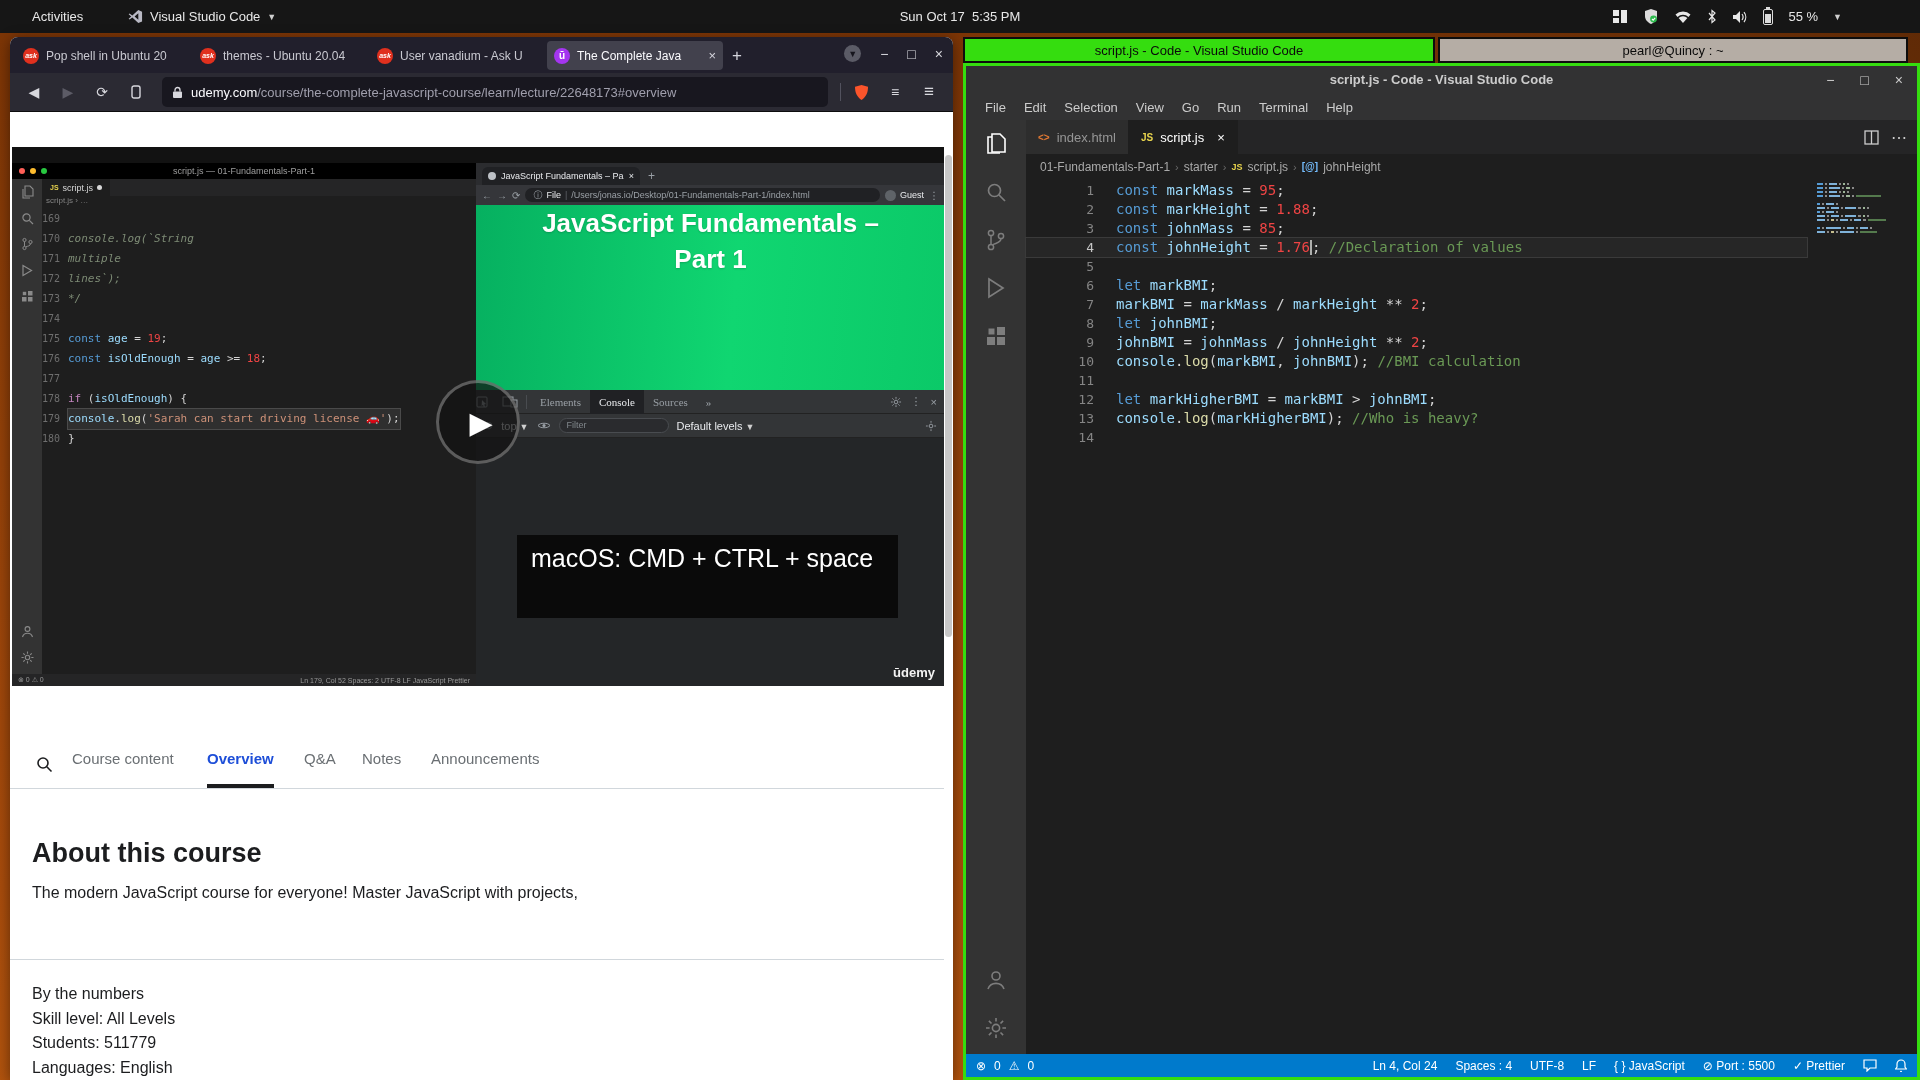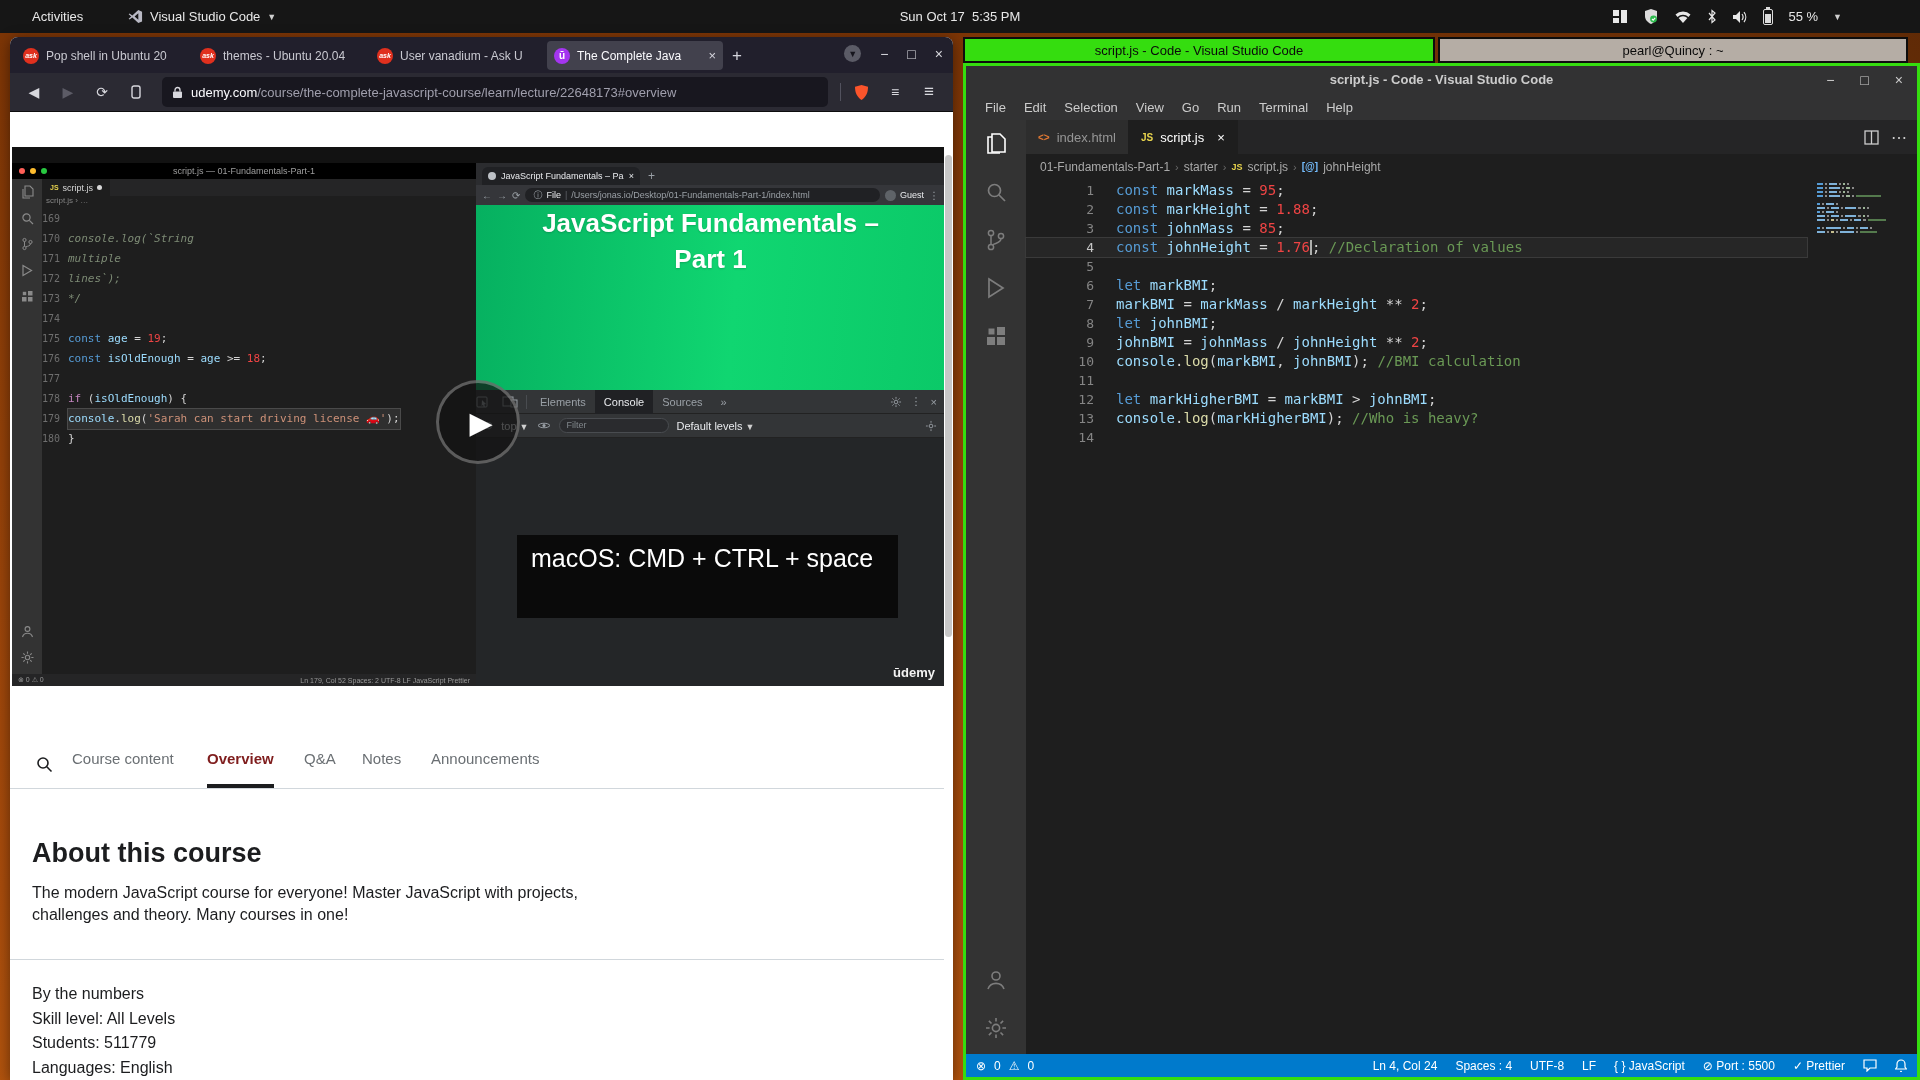--- a/index.html
+++ b/index.html
@@ -73,36 +73,36 @@
   .vc-fav { width:8px; height:8px; border-radius:50%; background:#bdc1c6; }
   #vc-urlrow { position:absolute; left:0; top:22px; right:0; height:20px; background:#35363a; display:flex; align-items:center; padding:0 6px; gap:5px; color:#9aa0a6; font-size:10px; }
   #vc-urlpill { flex:1; height:14px; background:#202124; border-radius:7px; display:flex; align-items:center; gap:4px; padding:0 8px; font-size:9px; overflow:hidden; white-space:nowrap; }
   #vc-urlpill .file { color:#e8eaed; }
   #vc-urlpill .sep { color:#5f6368; }
   #vc-urlpill .path { color:#9aa0a6; }
   .guest { display:flex; align-items:center; gap:4px; color:#e8eaed; font-size:9px; }
   .guest i { width:11px; height:11px; border-radius:50%; background:#5f6368; }
   #vc-hero { position:absolute; left:0; top:42px; right:0; height:185px; background:linear-gradient(95deg,#06b060 0%, #10d671 55%, #0bc968 100%); display:flex; flex-direction:column; align-items:center; color:#fff; font-weight:bold; font-size:26px; line-height:36px; text-shadow:0 1px 2px rgba(0,0,0,.18); }
   #vc-devtabs { position:absolute; left:0; top:227px; right:0; height:24px; background:#333537; display:flex; align-items:center; color:#9aa0a6; font-size:11px; border-bottom:1px solid #222; }
-  #vc-devtabs .dt { padding:0 9px; height:24px; line-height:24px; }
+  #vc-devtabs .dt { padding:0 9px; height:24px; line-height:24px;font-family:Liberation Serif, serif; }
   #vc-devtabs .dt.active { background:#202124; color:#e8eaed; }
   #vc-filterrow { position:absolute; left:0; top:251px; right:0; height:24px; background:#333537; display:flex; align-items:center; gap:8px; padding:0 8px; color:#9aa0a6; font-size:11px; border-bottom:1px solid #222; }
   #vc-filterbox { width:110px; height:15px; border:1px solid #494c50; border-radius:8px; padding:0 7px; font-size:9px; line-height:13px; color:#80868b; background:#2a2b2e; }
   #vc-console { position:absolute; left:0; top:275px; right:0; bottom:0; background:#242628; }
   
   #caption { position:absolute; left:505px; top:388px; width:381px; height:83px; background:#0a0a0a; color:#fff; font-size:25px; line-height:34px; padding:6px 14px; }
   #playbtn { position:absolute; left:424px; top:233px; width:84px; height:84px; border-radius:50%; background:rgba(18,18,18,.72); border:3px solid rgba(255,255,255,.30); display:flex; align-items:center; justify-content:center; }
   #playbtn span { color:#fff; font-size:30px; margin-left:6px; }
   #watermark { position:absolute; right:10px; bottom:6px; color:#f2f2f2; font-size:13px; font-weight:bold; }
 
   
   #course-tabs { position:absolute; left:0; top:612px; right:9px; height:65px; border-bottom:1px solid #d1d7dc; }
   #course-search { position:absolute; left:26px; bottom:15px; }
   .ctab { position:absolute; bottom:0; padding-bottom:21px; font-size:15px; color:#6a6f73; }
-  .ctab.active { color:#7f1d1d; font-weight:bold; }
+  .ctab.active { color:#1d4ed8; font-weight:bold; }
   .ctab.active:after { content:""; position:absolute; left:0; right:0; bottom:0; height:4px; background:#1c1d1f; }
   #course-heading { position:absolute; left:22px; top:726px; font-size:27px; font-weight:bold; color:#1c1d1f; }
   #course-para { position:absolute; left:22px; top:770px; font-size:16px; line-height:22px; color:#1c1d1f; }
   #course-divider { position:absolute; left:0; top:847px; right:9px; height:1px; background:#d1d7dc; }
   #course-stats { position:absolute; left:22px; top:870px; font-size:16px; line-height:24.5px; color:#1c1d1f; }
 
   
   #popshell { position:absolute; left:963px; top:37px; width:957px; height:26px; display:flex; gap:3px; }
   .ps-tab { height:26px; border:2px solid #0d0d0d; font-size:13px; display:flex; align-items:center; justify-content:center; color:#0b0b0b; }
   #ps-active { width:472px; background:#35dd0f; }
@@ -456,21 +456,20 @@
         <span class="ctab" style="left:62px;">Course content</span>
         <span class="ctab active" style="left:197px;">Overview</span>
         <span class="ctab" style="left:294px;">Q&amp;A</span>
         <span class="ctab" style="left:352px;">Notes</span>
         <span class="ctab" style="left:421px;">Announcements</span>
       </div>
 
       <div id="course-heading">About this course</div>
       <div id="course-para">
         <div>The modern JavaScript course for everyone! Master JavaScript with projects,</div>
-        <div>challenges and theory. Many courses in one!</div>
       </div>
       <div id="course-divider"></div>
       <div id="course-stats">
         <div>By the numbers</div>
         <div>Skill level: All Levels</div>
         <div>Students: 511779</div>
         <div>Languages: English</div>
       </div>
 
       <div id="ff-scrollbar">

